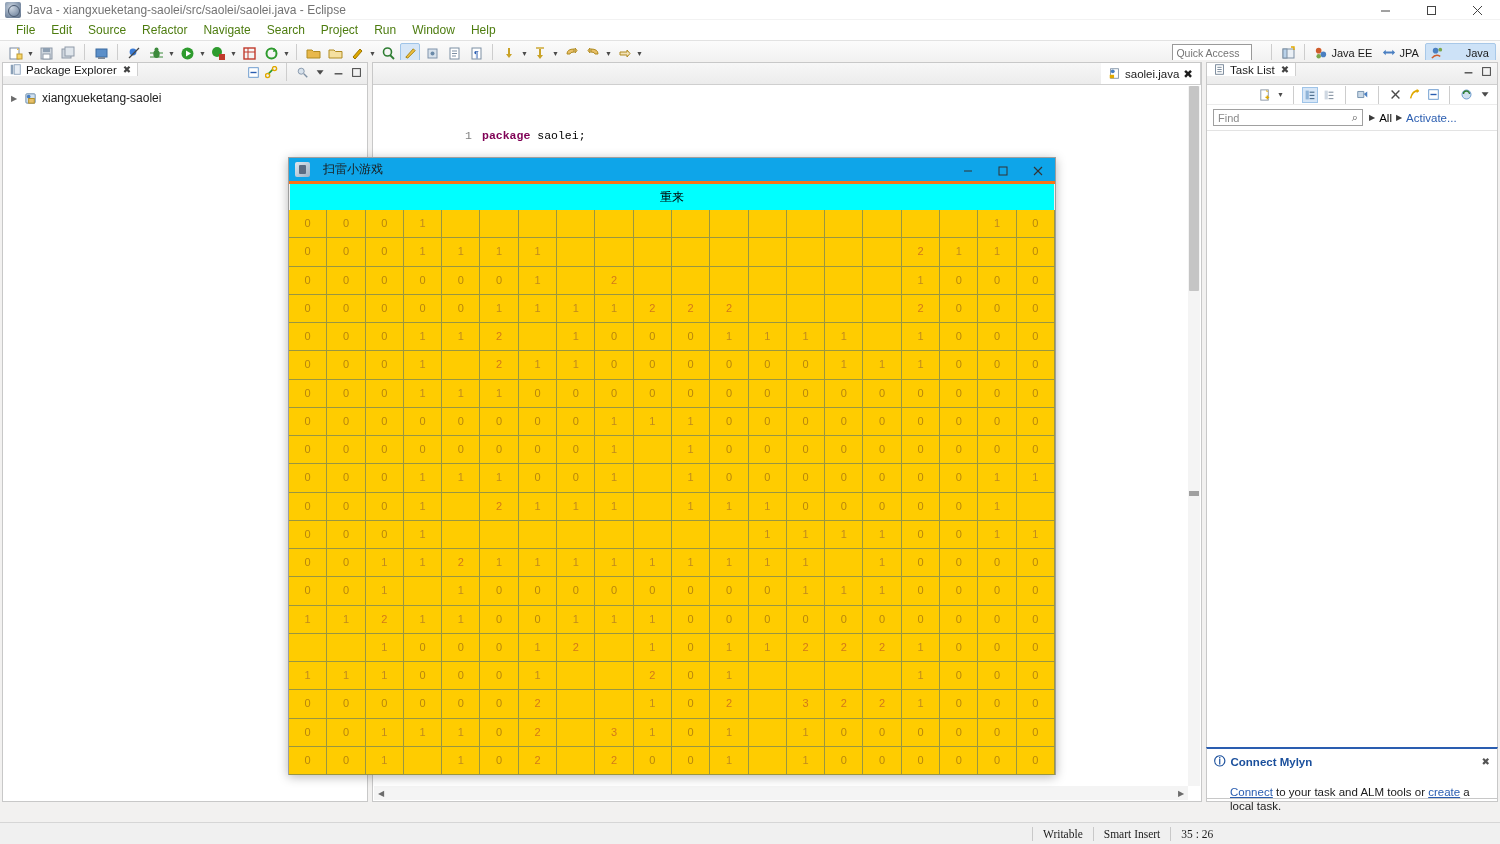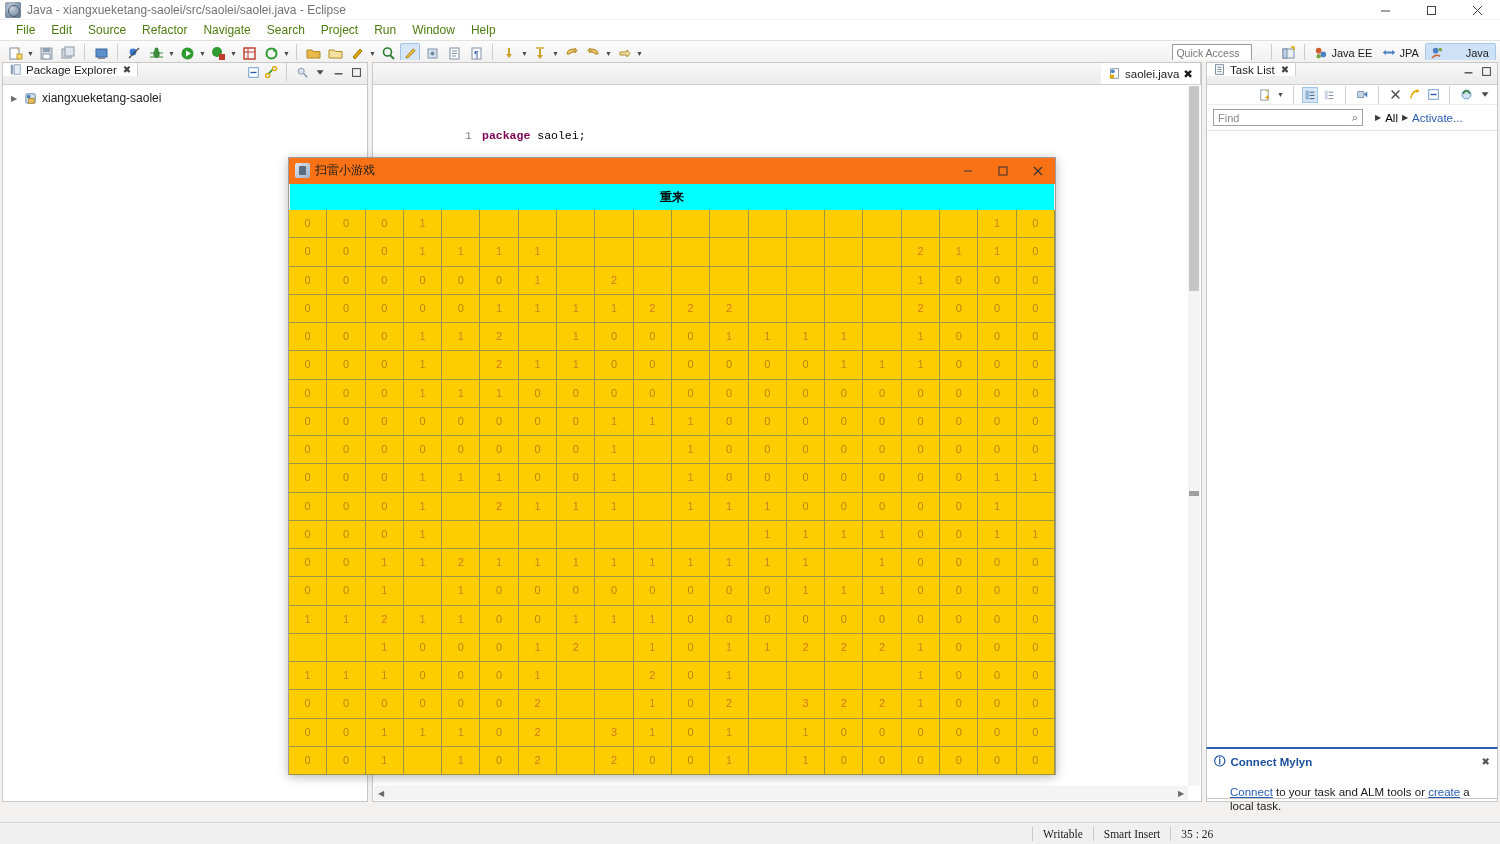--- a/index.html
+++ b/index.html
@@ -117,21 +117,21 @@
   
   .vscroll { position:absolute; right:1px; top:23px; width:12px; bottom:15px; background:#f4f4f4; }
   .vthumb { position:absolute; left:1px; width:10px; background:#c5c5c5; border-radius:1px; }
   .hscroll { position:absolute; left:1px; bottom:1px; height:14px; right:13px; background:#f4f4f4;
              display:flex; align-items:center; justify-content:space-between; }
   .harrow { width:14px; text-align:center; color:#6b6b6b; font-size:8px; }
 
   
   #tasklist { left:1206px; top:2px; width:292px; height:740px; }
   .tl-find {
-    display:flex; align-items:center; gap:12px; padding:4px 6px; border-bottom:1px solid #e3e3e3;
+    display:flex; align-items:center; gap:6px; padding:4px 6px; border-bottom:1px solid #e3e3e3;
   }
   .find-box {
     flex:0 0 150px; height:17px; border:1px solid #a0a0a0; background:#fff;
     display:flex; align-items:center; padding:0 4px; font-size:11px; color:#8a8a8a;
   }
   .find-box .mag { margin-left:auto; color:#5a5a5a; }
   .tl-links { display:flex; align-items:center; gap:4px; font-size:11.5px; }
   .tl-links .arw { color:#3a3a3a; font-size:8px; }
   .lnk { color:#2a5db0; }
   .lnk.u { text-decoration:underline; }
@@ -156,37 +156,38 @@
   }
   .sb-cell { padding:0 10px; height:16px; display:flex; align-items:center;font-family:Liberation Serif, serif; }
   .sb-div { width:1px; height:14px; background:#c9c9c9; }
 
   
   #mine-window {
     position:absolute; left:288px; top:97px; width:768px; height:618px;
     background:#f0f0f0; border:1px solid #9e9e9e; box-shadow:0 2px 10px rgba(0,0,0,.28);
   }
   .mw-title {
-    height:26px; background:#f97316; display:flex; align-items:center; position:relative;
-    border-bottom:1px solid #f97316;
+    height:26px; background:#0ea5e9; display:flex; align-items:center; position:relative;
+    border-bottom:3px solid #f97316;
+    gap:8px;
   }
   .mw-icon {
     width:15px; height:15px; margin:0 5px 0 6px; flex:none; border-radius:2px;
     background:linear-gradient(135deg,#dfe7ef 0%,#9fb2c6 100%); position:relative;
   }
   .mw-icon:after{
     content:""; position:absolute; left:4px; top:3px; width:7px; height:9px;
     background:#5b6b82; border-radius:1px;
   }
   .mw-title-text { font-size:12px; color:#1b1b1b; }
   .mw-btns { position:absolute; right:0; top:0; height:26px; display:flex; }
   .mw-btn { width:35px; height:26px; display:flex; align-items:center; justify-content:center; color:#3a3a3a; }
   .mw-reset {
     height:26px; background:#00FFFF; display:flex; align-items:center; justify-content:center;
-    font-size:12px; color:#000; font-weight:bold; margin:0 1px;
+    font-size:12px; color:#000; font-weight:normal; margin:0 1px;
   }
   .grid {
     display:grid; grid-template-columns:repeat(20,1fr); grid-template-rows:repeat(20,1fr);
     width:766px; height:565px; background:#8a8a3a; gap:0; margin:0 auto;
   }
   .cell {
     background:#FFCC00; border-right:1px solid #9a9641; border-bottom:1px solid #9a9641;
     display:flex; align-items:center; justify-content:center;
     font-size:11px; color:#B8860B; font-family:"Liberation Sans",sans-serif;
     line-height:1;

